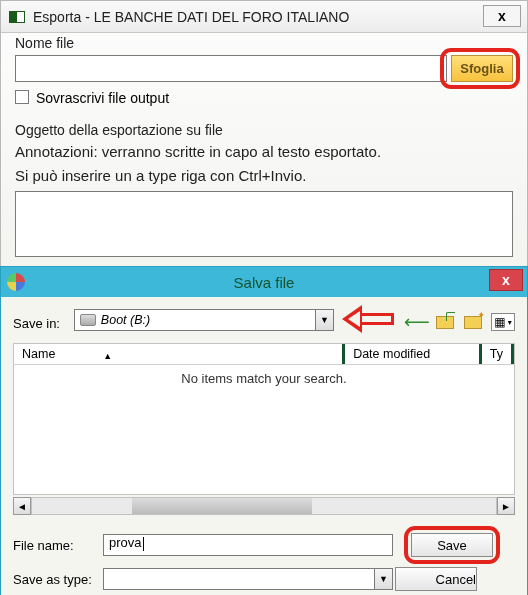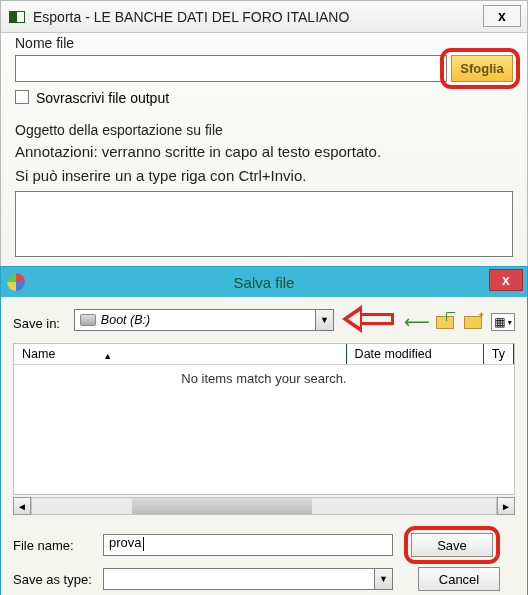--- a/index.html
+++ b/index.html
@@ -50,42 +50,42 @@
 .tico { width:20px; height:18px; display:flex; align-items:center; justify-content:center; font-size:14px; cursor:pointer; }
 .back-ico { color:#2e8b2e; font-size:18px; }
 .fold { background:#f3cf55; border:1px solid #b89336; width:18px; height:13px; position:relative; }
 .fold.up::after { content:""; position:absolute; right:-2px; top:-5px; width:8px; height:8px; border:1px solid #2e8b2e; border-bottom:none; border-right:none; border-radius:2px 0 0 0; }
 .fold.new::after { content:"✦"; position:absolute; right:-4px; top:-7px; color:#d98c00; font-size:9px; }
 .viewbtn { border:1px solid #888; background:#fff; width:24px; height:18px; display:flex; align-items:center; justify-content:center; font-size:10px; position:relative; }
 .viewbtn::before { content:"▦"; font-size:12px; margin-right:2px; }
 .viewbtn::after { content:"▾"; font-size:8px; }
 
 .listhdr { display:flex; background:#fff; border:1px solid #c3c3c3; border-bottom:1px solid #d0d0d0; height:22px; font-size:12.5px; margin-bottom:0; }
-.col { padding:3px 8px; border-right:1px solid #14532d; display:flex; align-items:flex-end; }
+.col { padding:3px 8px; border-right:3px solid #14532d; display:flex; align-items:flex-end; }
 .col-name { width:340px; } .col-date { width:140px; } .col-ty { flex:1; }
 .sort-arr { margin-left:48px; font-size:9px; }
 
 .listbody { height:130px; background:#fff; border:1px solid #c3c3c3; border-top:none; display:flex; align-items:flex-start; justify-content:center; padding-top:6px; font-size:13px; color:#333;text-align:center; }
 
 .scrollrow { display:flex; height:18px; margin-top:2px; }
 .sbtn { width:18px; height:18px; border:1px solid #999; background:linear-gradient(#f5f5f5,#ddd); display:flex; align-items:center; justify-content:center; font-size:10px; cursor:pointer; }
 .strack { flex:1; background:#eaeaea; border:1px solid #c3c3c3; position:relative; }
 .sthumb { position:absolute; left:100px; top:0; width:180px; height:16px; background:linear-gradient(#dcdcdc,#bbb); }
 
 .formrow { display:flex; align-items:center; margin-top:18px; }
 .formlbl { width:90px; font-size:13px; }
 .forminput { height:22px; border:1px solid #7a7a7a; background:#fff; padding:0 5px; font-size:13px; }
 .caret::after { content:""; display:inline-block; width:1px; height:14px; background:#000; vertical-align:middle; margin-left:1px; animation:blink 1s infinite; }
 @keyframes blink { 50% { opacity:0; } }
 
 .btn { height:24px; border:1px solid #8a8a8a; background:linear-gradient(#fdfdfd,#e5e5e5); font-size:13px; cursor:pointer; }
 .btn-save { width:82px; }
 .btn-save-wrap { position:relative; margin-left:18px; }
 .btn-save-wrap::before { content:""; position:absolute; left:-7px; top:-7px; right:-7px; bottom:-7px; border:4px solid #e3241d; border-radius:11px; pointer-events:none; }
-.btn-cancel { width:82px; margin-left:25px; }
+.btn-cancel { width:82px; margin-left:2px;text-align:right; }
 
 .typecombo { width:290px; height:22px; border:1px solid #7a7a7a; background:#fff; display:flex; align-items:center; position:relative; }
 .typecombo .combo-arr { position:absolute; right:0; top:0; height:20px; }
 </style>
 </head>
 <body>
 
 <div class="win1">
   <div class="titlebar1">
     <div class="appicon"></div>

